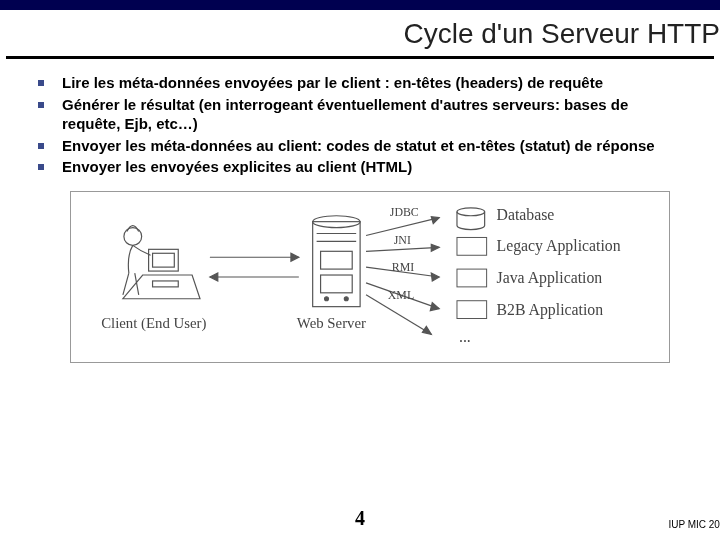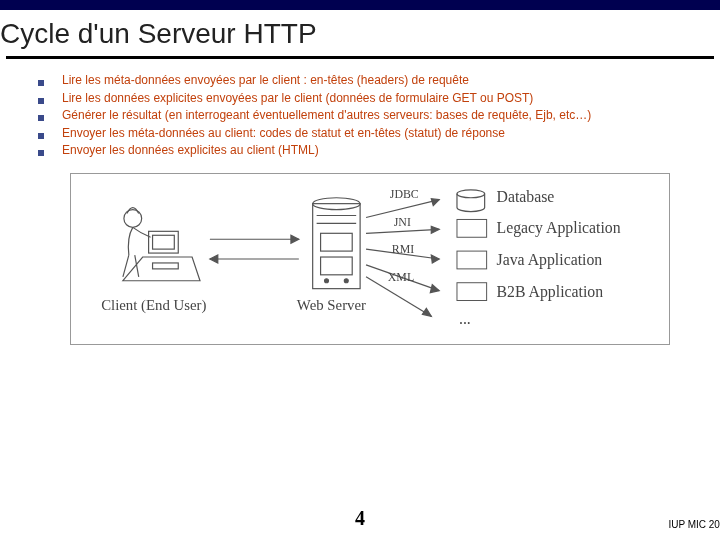--- a/index.html
+++ b/index.html
@@ -12,21 +12,21 @@
       overflow: hidden;
     }
     .topbar {
       width: 100%;
       height: 10px;
       background: #000050;
     }
     .title {
       font-size: 28px;
       font-weight: normal;
-      text-align: left;
+      text-align: right;
       color: #222;
       padding: 8px 0 6px 0;
       font-family: Verdana, sans-serif;
     }
     .rule {
       height: 3px;
       background: #000;
       margin: 0 6px 14px 6px;
     }
     .bullets {
@@ -39,23 +39,23 @@
     }
     .sq {
       width: 6px;
       height: 6px;
       background: #3a4a8a;
       margin-top: 7px;
       margin-right: 18px;
       flex-shrink: 0;
     }
     .btext {
-      font-size: 12px;
-      font-weight: normal;
-      color: #c2410c;
+      font-size: 15px;
+      font-weight: bold;
+      color: #000000;
       line-height: 1.3;
       font-family: Arial, sans-serif;
     }
     .diagram {
       margin: 14px 50px 0 70px;
       border: 1px solid #999;
       height: 172px;
       position: relative;
       background: #fff;
     }
@@ -96,33 +96,29 @@
 <h1 class="title">Cycle d'un Serveur HTTP</h1>
 <div class="rule"></div>
 
 <div class="bullets">
   <div class="bullet-row">
     <div class="sq"></div>
     <div class="btext">Lire les méta-données envoyées par le client : en-têtes (headers) de requête</div>
   </div>
   <div class="bullet-row">
     <div class="sq"></div>
-    <div class="btext">Lire les données explicites envoyées par le client (données de formulaire GET ou POST)</div>
-  </div>
-  <div class="bullet-row">
-    <div class="sq"></div>
     <div class="btext">Générer le résultat (en interrogeant éventuellement d'autres serveurs: bases de requête, Ejb, etc…)</div>
   </div>
   <div class="bullet-row">
     <div class="sq"></div>
     <div class="btext">Envoyer les méta-données au client: codes de statut et en-têtes (statut) de réponse</div>
   </div>
   <div class="bullet-row">
     <div class="sq"></div>
-    <div class="btext">Envoyer les données explicites au client (HTML)</div>
+    <div class="btext">Envoyer les envoyées explicites au client (HTML)</div>
   </div>
 </div>
 
 <div class="diagram">
   <svg viewBox="0 0 580 172">
 
     <g stroke="#555" stroke-width="1.2" fill="none">
       <circle cx="50" cy="45" r="9"></circle>
       <path d="M44 40 q6 -12 12 0"></path>
       <path d="M50 54 q-6 10 -4 28"></path>

